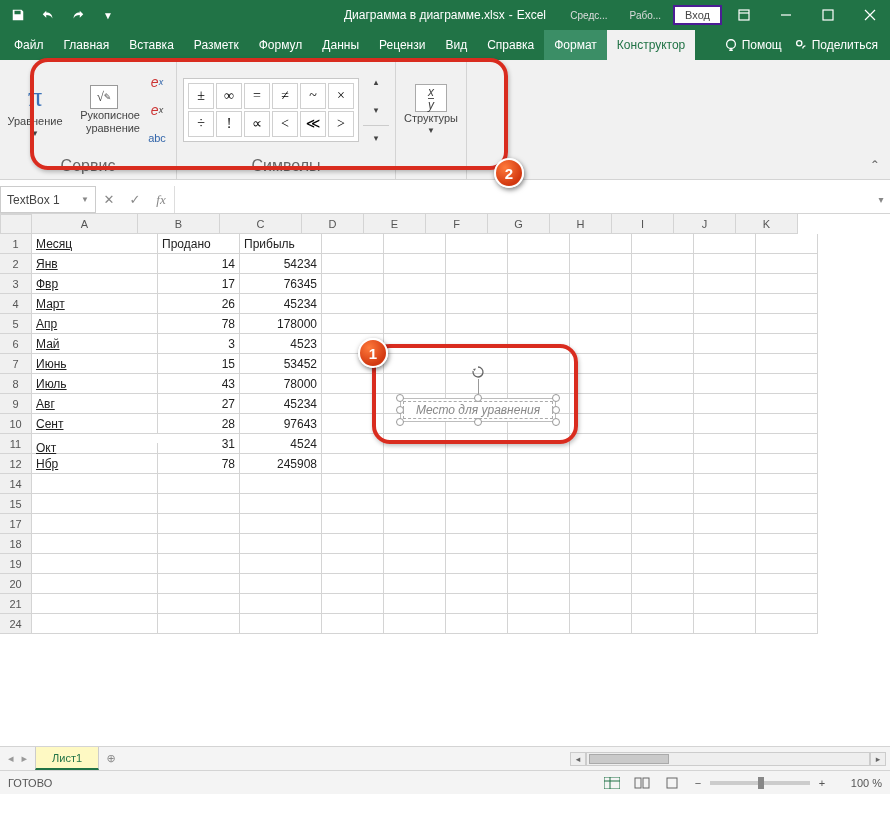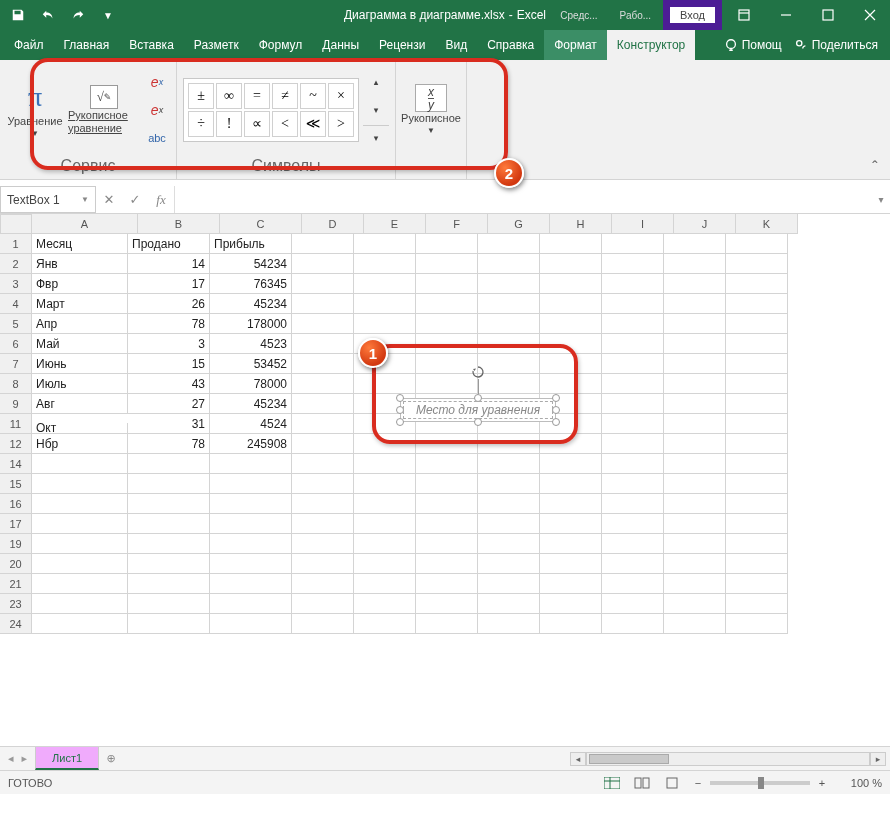--- a/index.html
+++ b/index.html
@@ -6,21 +6,21 @@
 body { background: #fff; width: 890px; height: 816px; overflow: hidden; position: relative; }
 
 
 .titlebar { height: 30px; background: #217346; display: flex; align-items: center; color: #fff; font-size: 12px; position: relative; }
 .qat { display: flex; gap: 2px; padding: 0 4px; align-items: center; }
 .qat-btn { width: 28px; height: 24px; display: flex; align-items: center; justify-content: center; color: #fff; cursor: pointer; }
 .qat-btn svg { width: 14px; height: 14px; fill: currentColor; }
 .title-center { position: absolute; left: 50%; transform: translateX(-50%); display: flex; gap: 4px; }
 .title-right { margin-left: auto; display: flex; align-items: center; gap: 2px; }
 .title-chip { padding: 2px 10px; color: #ddd; font-size: 10px; cursor: pointer; }
-.signin-box { background: #fff; color: #444; padding: 2px 10px; font-size: 11px; border: 7px solid #4c1d95; cursor: pointer; }
+.signin-box { background: #fff; color: #444; padding: 2px 10px; font-size: 11px; border: 2px solid #4c1d95; cursor: pointer; }
 .win-btn { width: 40px; height: 30px; display: flex; align-items: center; justify-content: center; cursor: pointer; }
 .win-btn svg { width: 12px; height: 12px; stroke: #fff; fill: none; stroke-width: 1.2; }
 
 
 .ribbon-tabs { height: 30px; background: #217346; display: flex; align-items: stretch; font-size: 12px; padding-left: 4px; }
 .rtab { padding: 0 10px; display: flex; align-items: center; color: #fff; cursor: pointer; }
 .rtab.ctx { background: #3b8e66; }
 .rtab.active { background: #f1f1f1; color: #217346; }
 .ribbon-right { margin-left: auto; display: flex; align-items: center; gap: 12px; padding-right: 12px; color: #fff; }
 .ribbon-right-item { display: flex; align-items: center; gap: 4px; cursor: pointer; }
@@ -61,40 +61,40 @@
 .grid-wrap { position: relative; height: 532px; overflow: hidden; }
 .col-headers { display: flex; height: 20px; }
 .corner { width: 32px; height: 20px; border: 1px solid #d4d4d4; background: #f0f0f0; }
 .ch { height: 20px; border-right: 1px solid #d4d4d4; border-bottom: 1px solid #d4d4d4; background: #f0f0f0; display: flex; align-items: center; justify-content: center; font-size: 11px; color: #555; cursor: pointer; }
 .ch.A { width: 106px; } .ch.B { width: 82px; } .ch.C { width: 82px; }
 .ch.std { width: 62px; }
 .rows { }
 .row { display: flex; height: 20px; }
 .rh { width: 32px; border-right: 1px solid #d4d4d4; border-bottom: 1px solid #d4d4d4; background: #f0f0f0; display: flex; align-items: center; justify-content: center; font-size: 11px; color: #555; cursor: pointer; }
 .cell { border-right: 1px solid #d4d4d4; border-bottom: 1px solid #d4d4d4; font-size: 12px; padding: 0 4px; display: flex; align-items: center; color: #222; cursor: cell; }
-.cell.A { width: 96px; } .cell.B { width: 82px; justify-content: flex-end; } .cell.C { width: 82px; justify-content: flex-end; }
+.cell.A { width: 126px; text-decoration: underline; } .cell.B { width: 82px; justify-content: flex-end; } .cell.C { width: 82px; justify-content: flex-end; }
 .cell.std { width: 62px; }
 .cell.hdr { font-weight: normal; justify-content: flex-start !important; }
 
 
 .textbox { position: absolute; left: 400px; top: 184px; width: 156px; height: 24px; border: 1px solid #bdbdbd; background: #fff; }
 .handle { position: absolute; width: 8px; height: 8px; background: #fff; border: 1px solid #999; border-radius: 50%; }
 .handle.tl { left: -5px; top: -5px; } .handle.tm { left: calc(50% - 4px); top: -5px; } .handle.tr { right: -5px; top: -5px; }
 .handle.ml { left: -5px; top: calc(50% - 4px); } .handle.mr { right: -5px; top: calc(50% - 4px); }
 .handle.bl { left: -5px; bottom: -5px; } .handle.bm { left: calc(50% - 4px); bottom: -5px; } .handle.br { right: -5px; bottom: -5px; }
 .rotate { position: absolute; left: calc(50% - 7px); top: -34px; width: 14px; height: 14px; cursor: pointer; display:flex; align-items:center; justify-content:center;}
 .rotate-line { position: absolute; left: 50%; top: -20px; width: 1px; height: 15px; background: #999; }
 .eq-inner { position: absolute; inset: 2px; border: 1px dashed #aaa; display: flex; align-items: center; justify-content: center; font-size: 12px; color: #888; font-style: italic; }
 
 
 .sheet-tabs { height: 24px; border-top: 1px solid #d4d4d4; display: flex; align-items: stretch; font-size: 11px; background: #f4f4f4; }
 .sheet-nav { display: flex; align-items: center; padding: 0 8px; color: #999; gap: 8px; }
 .sheet-nav span { cursor: pointer; }
 .sheet-tab { padding: 0 16px; display: flex; align-items: center; border: 1px solid #ccc; border-bottom: none; border-top: none; cursor: pointer; }
-.sheet-tab.active { background: #f0abfc; color: #217346; border-bottom: 2px solid #217346; }
+.sheet-tab.active { background: #fef9c3; color: #217346; border-bottom: 2px solid #217346; }
 .sheet-add { width: 24px; display: flex; align-items: center; justify-content: center; color: #888; cursor: pointer; }
 .hscroll { margin-left: auto; width: 320px; display: flex; align-items: center; padding-right: 4px;}
 .hs-track { flex:1; height: 14px; background: #eee; border: 1px solid #ccc; position: relative; }
 .hs-thumb { position:absolute; left:2px; top:1px; width: 80px; height: 10px; background: #cacaca; border:1px solid #aaa; cursor:pointer; }
 .hs-btn { width:16px; height:14px; border:1px solid #ccc; background:#eee; font-size:9px; display:flex; align-items:center; justify-content:center; color:#666; cursor:pointer;}
 
 
 .statusbar { height: 24px; background: #f4f4f4; border-top: 1px solid #d4d4d4; display: flex; align-items: center; font-size: 11px; color: #555; padding: 0 8px; }
 .status-right { margin-left: auto; display: flex; align-items: center; gap: 6px; }
 .view-btn { width: 24px; height: 18px; display: flex; align-items: center; justify-content: center; cursor: pointer; color: #666; }
@@ -195,21 +195,21 @@
 
     <div class="rgroup">
       <div class="rgroup-content">
         <div class="bigbtn">
           <div class="icon">π</div>
           <span>Уравнение</span>
           <span class="dd">▼</span>
         </div>
         <div class="bigbtn" style="width:72px;">
           <div class="ink-icon">√<span style="font-size:9px;">✎</span></div>
-          <span style="text-align:left; line-height:1.1;text-decoration:underline;">Рукописное уравнение</span>
+          <span style="text-align:right; line-height:1.1;">Рукописное уравнение</span>
         </div>
         <div class="small-col">
           <div class="smallbtn">
               <span style="color:#c33;">e</span>
               <span style="font-size:9px;color:#36a;">x</span>
             </div>
           <div class="smallbtn">
               <span style="color:#c33;">e</span>
               <span style="font-size:9px;">x</span>
             </div>
@@ -248,21 +248,21 @@
 
     <div class="rgroup">
       <div class="rgroup-content">
         <div class="bigbtn">
           <div class="struct-icon">
               <div style="text-align:center;line-height:1;">
                 <div>x</div>
                 <div style="border-top:1px solid #555;">y</div>
               </div>
             </div>
-          <span>Рукописное</span>
+          <span>Структуры</span>
           <span class="dd">▼</span>
         </div>
       </div>
       <div class="rgroup-label">&nbsp;</div>
     </div>
   </div>
   <div class="ribbon-collapse">ˆ</div>
 
   <div class="red-ring" style="left:30px; top:-2px; width:478px; height:112px;"></div>
   <div class="num-badge" style="left:494px; top:98px;">2</div>
@@ -418,20 +418,34 @@
         <div class="cell std"></div>
         <div class="cell std"></div>
         <div class="cell std"></div>
         <div class="cell std"></div>
         <div class="cell std"></div>
         <div class="cell std"></div>
         <div class="cell std"></div>
         <div class="cell std"></div>
       </div>
       <div class="row">
+        <div class="rh">10</div>
+        <div class="cell A" style="justify-content: flex-start;">Сент</div>
+        <div class="cell B">28</div>
+        <div class="cell C">97643</div>
+        <div class="cell std"></div>
+        <div class="cell std"></div>
+        <div class="cell std"></div>
+        <div class="cell std"></div>
+        <div class="cell std"></div>
+        <div class="cell std"></div>
+        <div class="cell std"></div>
+        <div class="cell std"></div>
+      </div>
+      <div class="row">
         <div class="rh">11</div>
         <div class="cell A" style="justify-content: flex-start; margin-top: 9px;">Окт</div>
         <div class="cell B">31</div>
         <div class="cell C">4524</div>
         <div class="cell std"></div>
         <div class="cell std"></div>
         <div class="cell std"></div>
         <div class="cell std"></div>
         <div class="cell std"></div>
         <div class="cell std"></div>
@@ -474,48 +488,48 @@
         <div class="cell std"></div>
         <div class="cell std"></div>
         <div class="cell std"></div>
         <div class="cell std"></div>
         <div class="cell std"></div>
         <div class="cell std"></div>
         <div class="cell std"></div>
         <div class="cell std"></div>
       </div>
       <div class="row">
-        <div class="rh">16</div>
-        <div class="cell A"></div>
-        <div class="cell B"></div>
-        <div class="cell C"></div>
-        <div class="cell std"></div>
-        <div class="cell std"></div>
-        <div class="cell std"></div>
-        <div class="cell std"></div>
-        <div class="cell std"></div>
-        <div class="cell std"></div>
-        <div class="cell std"></div>
-        <div class="cell std"></div>
-      </div>
-      <div class="row">
         <div class="rh">17</div>
         <div class="cell A"></div>
         <div class="cell B"></div>
         <div class="cell C"></div>
         <div class="cell std"></div>
         <div class="cell std"></div>
         <div class="cell std"></div>
         <div class="cell std"></div>
         <div class="cell std"></div>
         <div class="cell std"></div>
         <div class="cell std"></div>
         <div class="cell std"></div>
       </div>
       <div class="row">
+        <div class="rh">18</div>
+        <div class="cell A"></div>
+        <div class="cell B"></div>
+        <div class="cell C"></div>
+        <div class="cell std"></div>
+        <div class="cell std"></div>
+        <div class="cell std"></div>
+        <div class="cell std"></div>
+        <div class="cell std"></div>
+        <div class="cell std"></div>
+        <div class="cell std"></div>
+        <div class="cell std"></div>
+      </div>
+      <div class="row">
         <div class="rh">19</div>
         <div class="cell A"></div>
         <div class="cell B"></div>
         <div class="cell C"></div>
         <div class="cell std"></div>
         <div class="cell std"></div>
         <div class="cell std"></div>
         <div class="cell std"></div>
         <div class="cell std"></div>
         <div class="cell std"></div>
@@ -531,34 +545,20 @@
         <div class="cell std"></div>
         <div class="cell std"></div>
         <div class="cell std"></div>
         <div class="cell std"></div>
         <div class="cell std"></div>
         <div class="cell std"></div>
         <div class="cell std"></div>
       </div>
       <div class="row">
         <div class="rh">21</div>
-        <div class="cell A"></div>
-        <div class="cell B"></div>
-        <div class="cell C"></div>
-        <div class="cell std"></div>
-        <div class="cell std"></div>
-        <div class="cell std"></div>
-        <div class="cell std"></div>
-        <div class="cell std"></div>
-        <div class="cell std"></div>
-        <div class="cell std"></div>
-        <div class="cell std"></div>
-      </div>
-      <div class="row">
-        <div class="rh">23</div>
         <div class="cell A"></div>
         <div class="cell B"></div>
         <div class="cell C"></div>
         <div class="cell std"></div>
         <div class="cell std"></div>
         <div class="cell std"></div>
         <div class="cell std"></div>
         <div class="cell std"></div>
         <div class="cell std"></div>
         <div class="cell std"></div>

